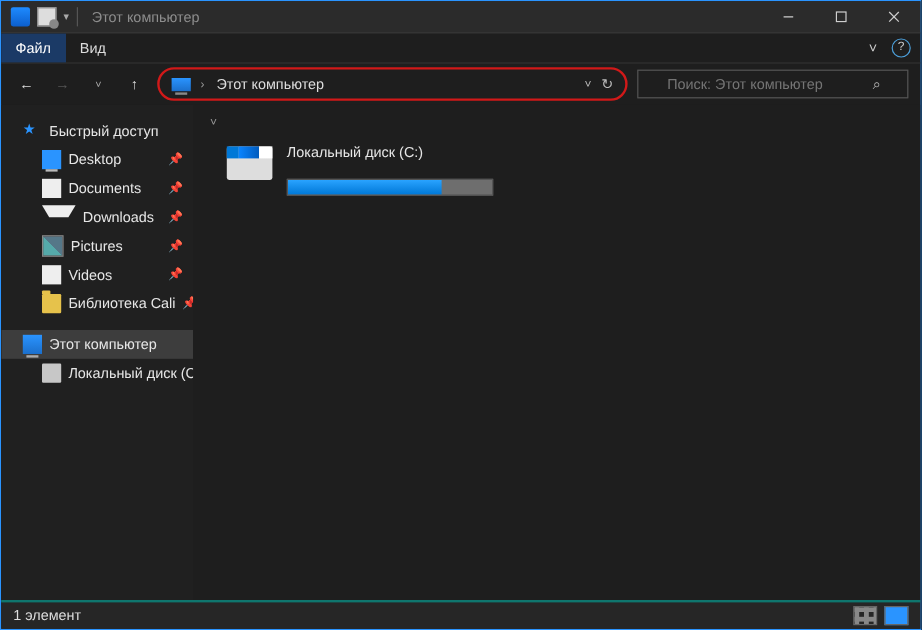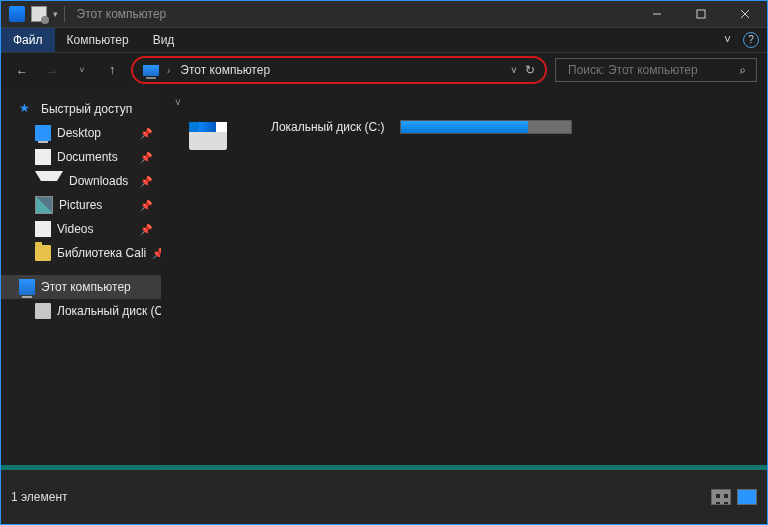--- a/index.html
+++ b/index.html
@@ -27,21 +27,21 @@
   
   .navrow{height:34px;background:#1e1e1e;display:flex;align-items:center;padding:0 10px;gap:8px;}
   .navbtn{width:22px;height:22px;display:flex;align-items:center;justify-content:center;color:#ddd;}
   .navbtn.disabled{color:#555;}
   .addr-wrap{flex:1;height:24px;border:2px solid #d11919;border-radius:14px;background:#1e1e1e;display:flex;align-items:center;padding:0 10px;gap:8px;}
   .addr-wrap .pc-icon{width:16px;height:11px;background:linear-gradient(#2a94ff,#1b6fcc);position:relative;}
   .addr-wrap .pc-icon:after{content:"";position:absolute;bottom:-3px;left:3px;right:3px;height:2px;background:#888;}
   .addr-wrap .chev{color:#999;font-size:10px;}
   .addr-text input{background:transparent;border:none;outline:none;color:#ddd;font-size:12px;width:260px;}
   .addr-right{margin-left:auto;display:flex;align-items:center;gap:8px;color:#bbb;}
-  .searchbox{width:180px;height:22px;border:1px solid #555;display:flex;align-items:center;padding:0 10px;background:#1e1e1e;}
+  .searchbox{width:180px;height:22px;border:1px solid #555;display:flex;align-items:center;padding:0 22px;background:#1e1e1e;}
   .searchbox input{flex:1;background:transparent;border:none;outline:none;color:#bbb;font-size:12px;}
   .searchbox .mag{color:#bbb;}
   
   .body{flex:1;display:flex;overflow:hidden;background:#202020;}
   
   .navpane{width:160px;background:#202020;overflow:hidden;padding:10px 0 0 0;}
   .np-item{display:flex;align-items:center;gap:6px;height:24px;padding:0 8px 0 18px;color:#e6e6e6;white-space:nowrap;}
   .np-item.active{background:#3d3d3d;}
   .np-item.indent{padding-left:34px;align-items:center;}
   .np-item .pin{margin-left:auto;color:#aaa;font-size:10px;}
@@ -61,26 +61,26 @@
   .ico-hdd{width:16px;height:10px;background:#c7c7c7;border-radius:1px;}
   .ico-net{width:14px;height:14px;}
   
   .content{flex:1;background:#1e1e1e;display:flex;flex-direction:column;overflow:hidden;}
   .group-head{display:flex;align-items:center;gap:6px;color:#e6e6e6;padding:10px 14px 6px 14px;}
   .group-head .twist{color:#999;font-size:10px;}
   .drive{display:flex;align-items:flex-start;gap:12px;padding:6px 14px 0 28px;}
   .drive-icon{width:38px;height:28px;background:#ddd;border-radius:2px;position:relative;margin-top:2px;}
   .drive-icon:before{content:"";position:absolute;top:0;left:0;width:10px;height:10px;background:#0078d7;}
   .drive-icon:after{content:"";position:absolute;top:0;left:10px;width:28px;height:10px;background:linear-gradient(90deg,#0a84ff 0%,#005bbd 60%,#fff 60%);}
-  .drive-info{display:flex;gap:15px;margin-left:32px;}
+  .drive-info{display:flex;flex-direction:column;gap:15px;}
   .usage{width:170px;height:12px;background:#6e6e6e;position:relative;border:1px solid #555;}
   .usage .fill{height:100%;background:linear-gradient(#29a3ff,#0078d7);}
   .drive-sub{color:#aaa;font-size:11px;}
   
-  .status{height:22px;background:#262626;border-top:5px solid #0f766e;display:flex;align-items:center;padding:16px 10px;justify-content:space-between;color:#ddd;}
+  .status{height:22px;background:#262626;border-top:2px solid #0f766e;display:flex;align-items:center;padding:0 10px;justify-content:space-between;color:#ddd;}
   .status-right{display:flex;gap:6px;}
   .vbtn{width:18px;height:14px;border:1px solid #666;}
   .vbtn.tiles{background:linear-gradient(90deg,#888 50%,transparent 50%),linear-gradient(#888 50%,transparent 50%);background-size:8px 8px;}
   .vbtn.details{background:#2a94ff;}
 </style>
 </head>
 <body>
 
 <div class="window">
 
@@ -109,21 +109,20 @@
           <svg width="10" height="10">
             <line x1="1" y1="1" x2="9" y2="9" stroke-width="1"></line>
             <line x1="9" y1="1" x2="1" y2="9" stroke-width="1"></line>
           </svg>
         </div>
     </div>
   </div>
 
   <div class="ribbon">
     <div class="tab file">Файл</div>
-    <div class="tab">Компьютер</div>
     <div class="tab">Вид</div>
     <div class="right">
       <span>˅</span>
       <span class="help">?</span>
     </div>
   </div>
 
   <div class="navrow">
     <div class="navbtn">←</div>
     <div class="navbtn disabled">→</div>

